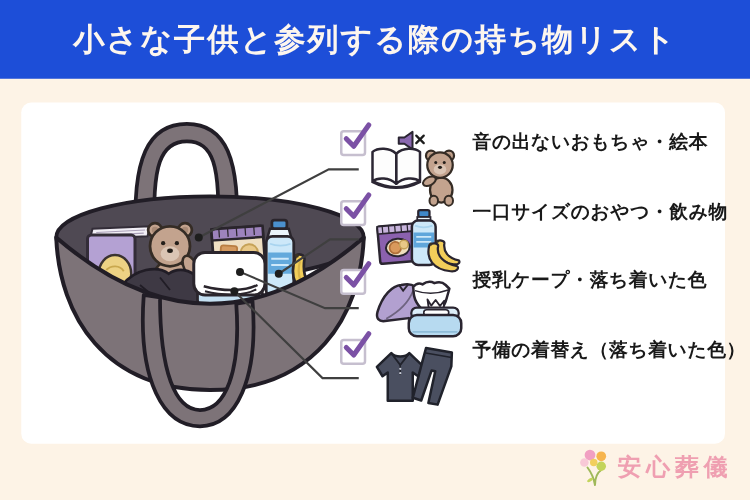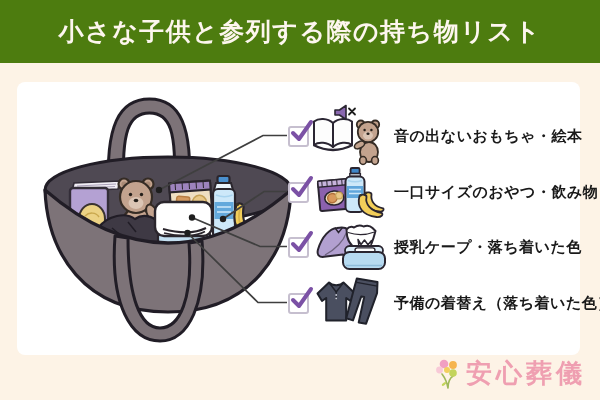--- a/index.html
+++ b/index.html
@@ -1,32 +1,32 @@
 <!DOCTYPE html>
 <html><head>
 <meta charset="utf-8">
 <style>
   html,body{margin:0;padding:0;}
   .stage{position:relative;width:600px;height:400px;background:#fdf3e6;overflow:hidden;
          font-family:"Liberation Sans",sans-serif;}
-  .header{position:absolute;left:0;top:0;width:600px;height:63px;background:#4d7c0f;
+  .header{position:absolute;left:0;top:0;width:600px;height:63px;background:#1d4ed8;
           display:flex;align-items:center;justify-content:center;}
   .header h1{margin:0;color:#fdf6ee;font-size:25px;font-weight:800;letter-spacing:1.5px;}
   .card{position:absolute;left:17px;top:82px;width:563px;height:273px;background:#ffffff;
         border-radius:8px;}
   .overlay{position:absolute;left:0;top:0;width:600px;height:400px;pointer-events:none;}
-  .row{position:absolute;left:288px;height:64px;display:flex;align-items:center;}
+  .row{position:absolute;left:272px;height:64px;display:flex;}
   .row1{top:104px;} .row2{top:160px;} .row3{top:215px;} .row4{top:271px;}
   .checkbox{position:relative;width:17px;height:17px;border:2px solid #c6bfcf;border-radius:3px;
             background:#fff;margin-right:3px;flex:0 0 auto;}
   .checkbox svg{position:absolute;left:-1px;top:-10px;overflow:visible;}
   .icons{flex:0 0 auto;margin-right:4px;}
   .label{font-size:15px;font-weight:700;color:#191919;white-space:nowrap;letter-spacing:.5px;}
   .logo{position:absolute;right:14px;bottom:9px;display:flex;align-items:center;gap:5px;}
-  .logo-text{color:#ef9fb1;font-size:26px;font-weight:700;letter-spacing:4px;}
+  .logo-text{color:#ef9fb1;font-size:19px;font-weight:700;letter-spacing:4px;}
 </style>
 </head>
 <body>
 
 <div class="stage">
 
   <div class="header">
     <h1>小さな子供と参列する際の持ち物リスト</h1>
   </div>
 

